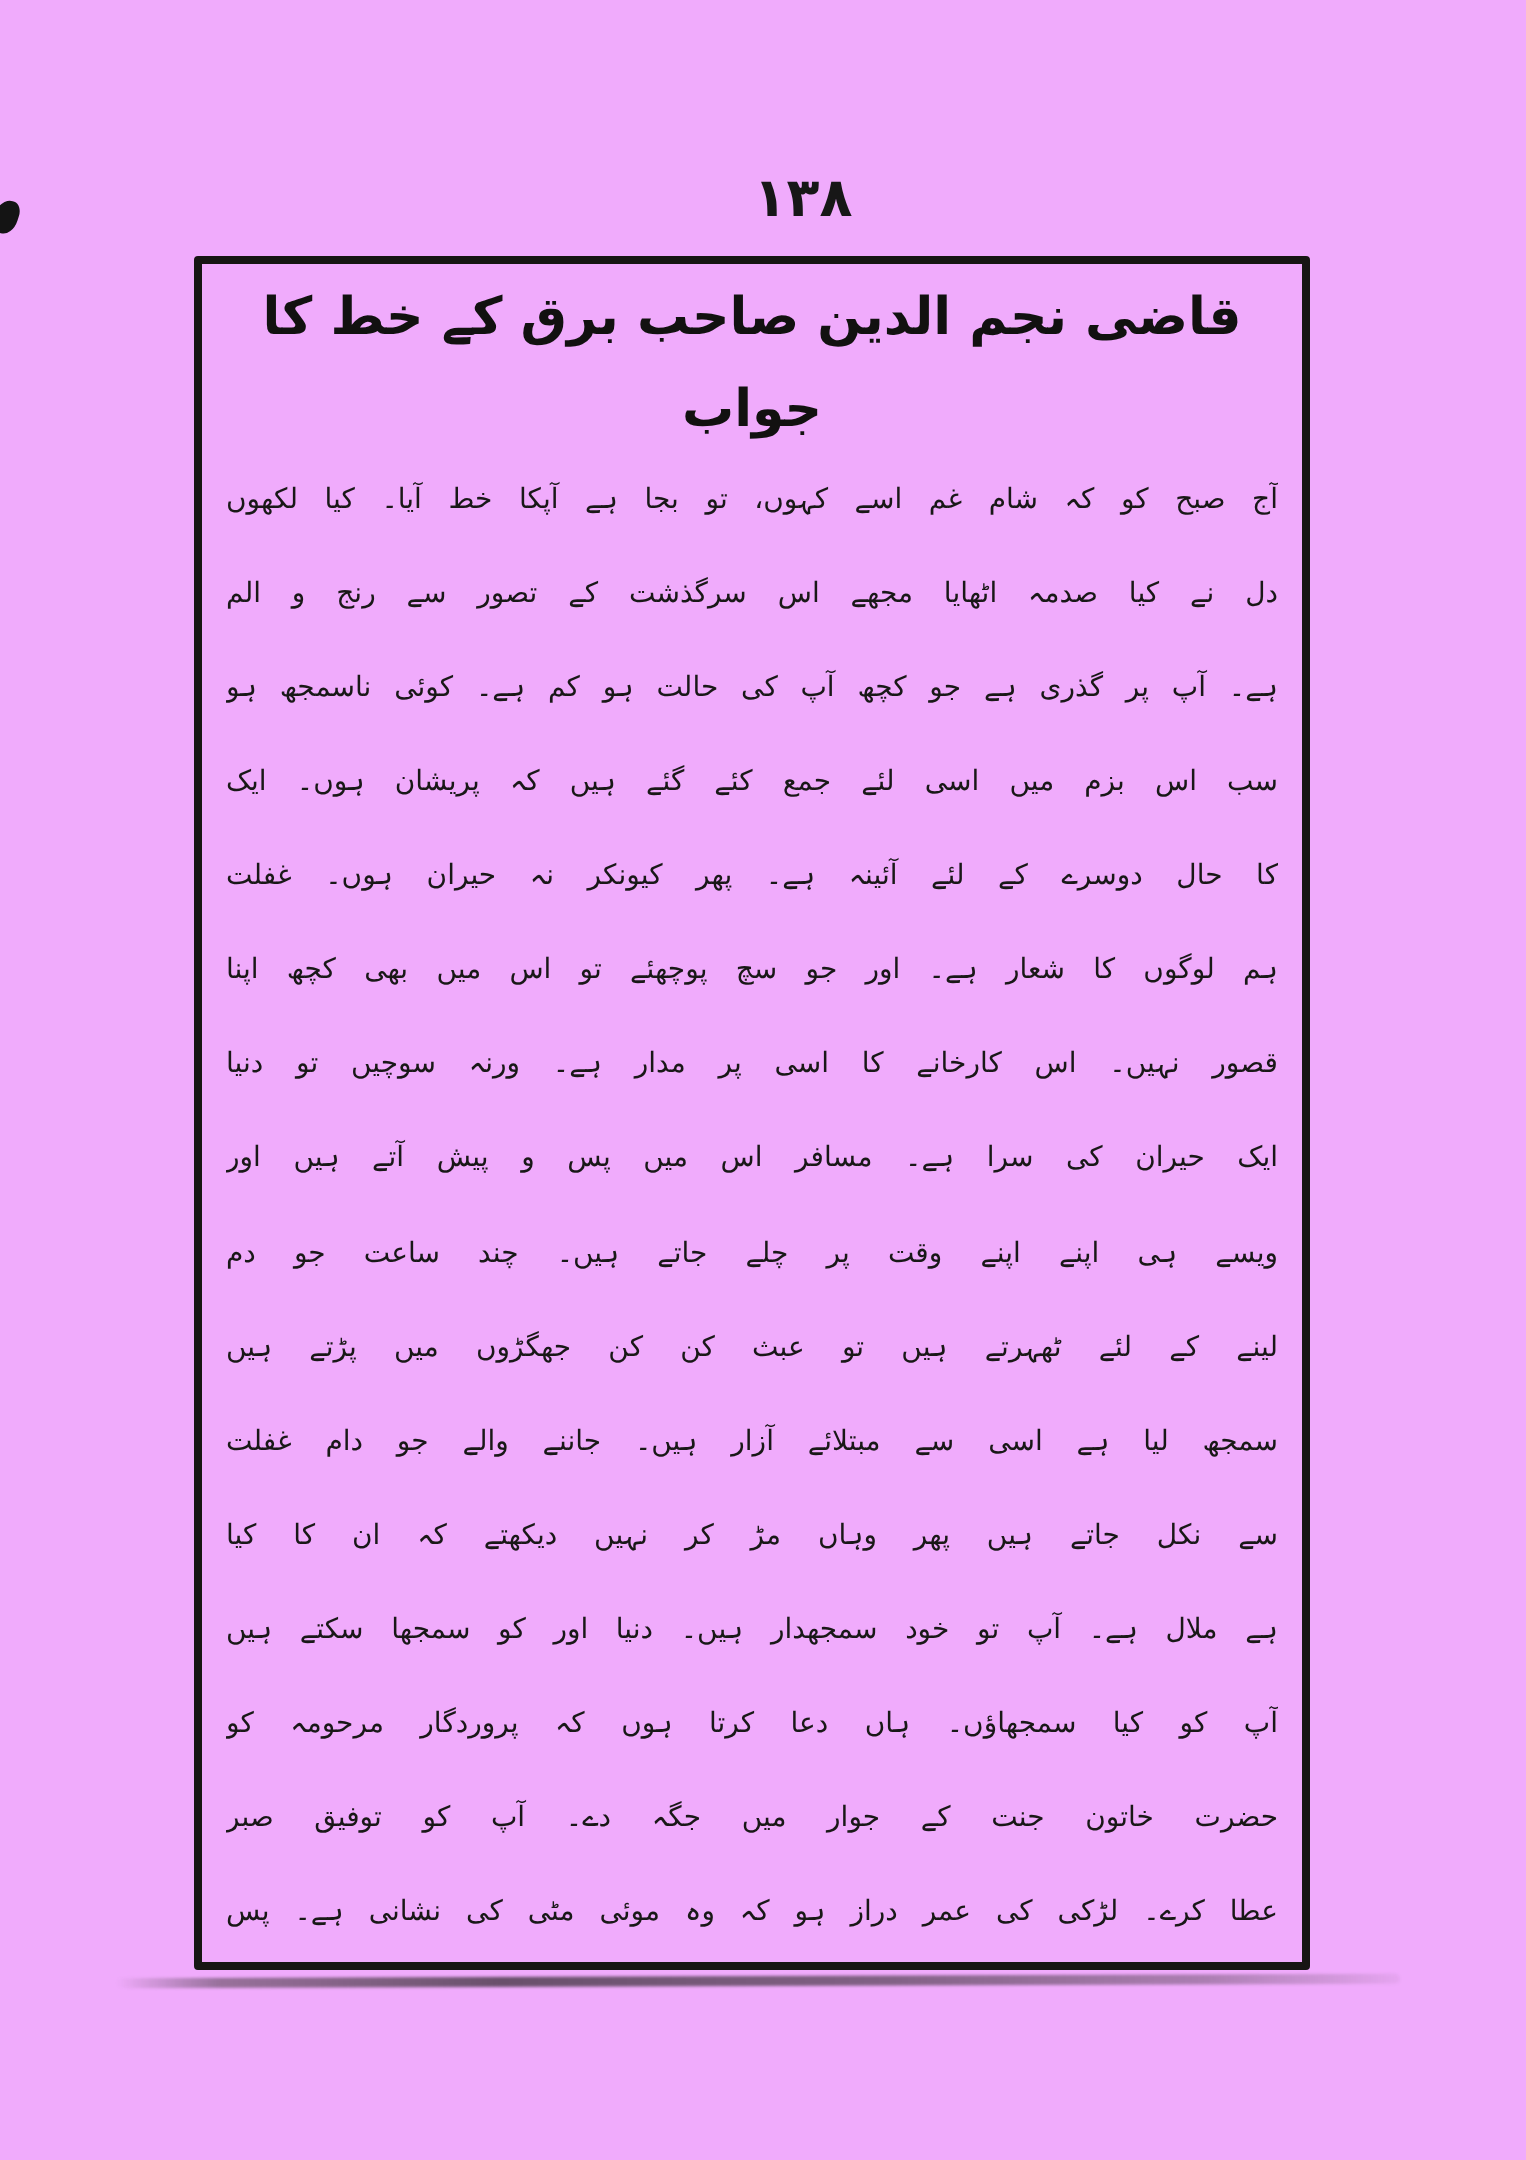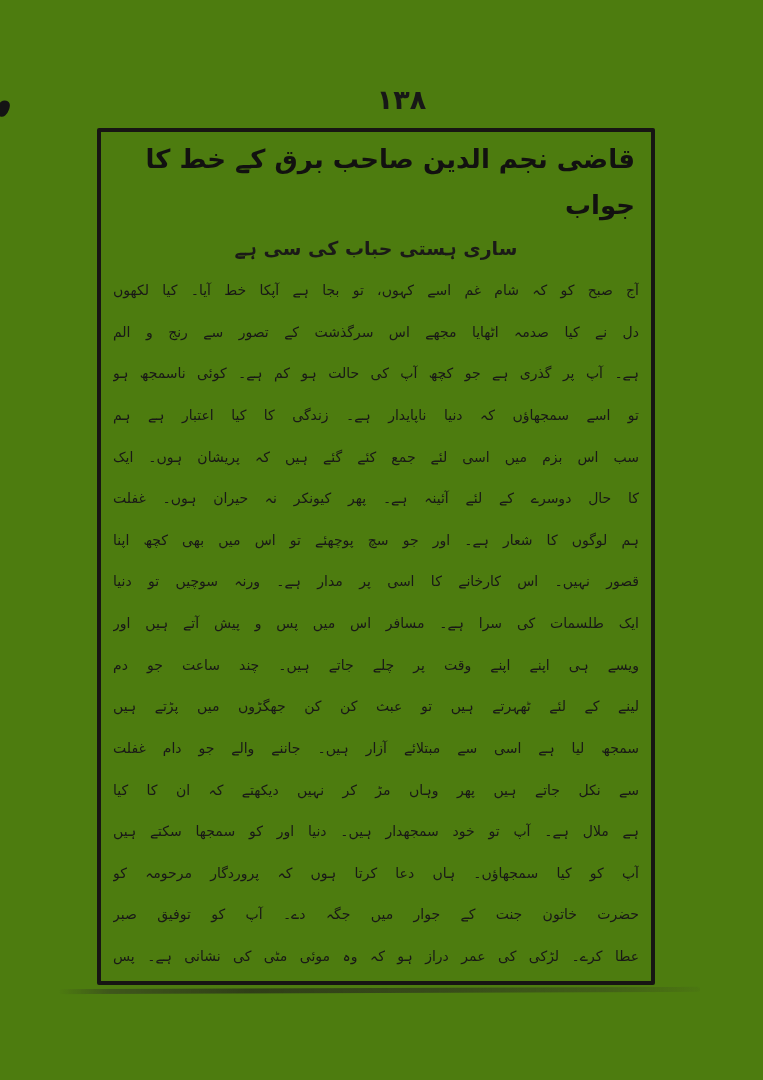--- a/index.html
+++ b/index.html
@@ -4,21 +4,21 @@
 <style>
   html, body { margin: 0; padding: 0; }
   body {
     width: 763px; height: 1080px;
     background: #fcfcfa;
     font-family: "DejaVu Sans", sans-serif;
     position: relative;
     overflow: hidden;
     color: #161616;
   }
-  .page { position: absolute; inset: 0; background: #4d7c0f; }
+  .page { position: absolute; inset: 0; background: #f0abfc; }
 
   .folio {
     position: absolute;
     top: 84px; left: 0; width: 100%;
     text-align: center;
     font-size: 27px;
     font-weight: bold;
     letter-spacing: 3px;
     transform: translateX(20px);
     color: #171717;
@@ -32,21 +32,21 @@
     border-radius: 2px;
     box-sizing: border-box;
     padding: 3px 10px 6px;
     display: flex;
     flex-direction: column;
     background: transparent;
   }
 
   .title {
     margin: 2px 6px 0;
-    text-align: right;
+    text-align: center;
     font-size: 26px;
     font-weight: bold;
     line-height: 1.75;
     color: #121110;
   }
 
   .verse {
     display: flex;
     justify-content: center;
     gap: 46px;
@@ -108,33 +108,31 @@
 
   <div class="speck"></div>
 
   <div class="folio" dir="rtl" lang="ur">۱۳۸</div>
 
   <div class="frame" dir="rtl" lang="ur">
 
     <h1 class="title">قاضی نجم الدین صاحب برق کے خط کا جواب</h1>
 
     <div class="verse">
-      <span>ساری ہستی حباب کی سی ہے</span>
     </div>
 
     <div class="letter-body">
       <div class="line">آج صبح کو کہ شام غم اسے کہوں، تو بجا ہے آپکا خط آیا۔ کیا لکھوں</div>
       <div class="line">دل نے کیا صدمہ اٹھایا مجھے اس سرگذشت کے تصور سے رنج و الم</div>
       <div class="line">ہے۔ آپ پر گذری ہے جو کچھ آپ کی حالت ہو کم ہے۔ کوئی ناسمجھ ہو</div>
-      <div class="line">تو اسے سمجھاؤں کہ دنیا ناپایدار ہے۔ زندگی کا کیا اعتبار ہے ہم</div>
       <div class="line">سب اس بزم میں اسی لئے جمع کئے گئے ہیں کہ پریشان ہوں۔ ایک</div>
       <div class="line">کا حال دوسرے کے لئے آئینہ ہے۔ پھر کیونکر نہ حیران ہوں۔ غفلت</div>
       <div class="line">ہم لوگوں کا شعار ہے۔ اور جو سچ پوچھئے تو اس میں بھی کچھ اپنا</div>
       <div class="line">قصور نہیں۔ اس کارخانے کا اسی پر مدار ہے۔ ورنہ سوچیں تو دنیا</div>
-      <div class="line">ایک طلسمات کی سرا ہے۔ مسافر اس میں پس و پیش آتے ہیں اور</div>
+      <div class="line">ایک حیران کی سرا ہے۔ مسافر اس میں پس و پیش آتے ہیں اور</div>
       <div class="line">ویسے ہی اپنے اپنے وقت پر چلے جاتے ہیں۔ چند ساعت جو دم</div>
       <div class="line">لینے کے لئے ٹھہرتے ہیں تو عبث کن کن جھگڑوں میں پڑتے ہیں</div>
       <div class="line">سمجھ لیا ہے اسی سے مبتلائے آزار ہیں۔ جاننے والے جو دام غفلت</div>
       <div class="line">سے نکل جاتے ہیں پھر وہاں مڑ کر نہیں دیکھتے کہ ان کا کیا</div>
       <div class="line">ہے ملال ہے۔ آپ تو خود سمجھدار ہیں۔ دنیا اور کو سمجھا سکتے ہیں</div>
       <div class="line">آپ کو کیا سمجھاؤں۔ ہاں دعا کرتا ہوں کہ پروردگار مرحومہ کو</div>
       <div class="line">حضرت خاتون جنت کے جوار میں جگہ دے۔ آپ کو توفیق صبر</div>
       <div class="line">عطا کرے۔ لڑکی کی عمر دراز ہو کہ وہ موئی مٹی کی نشانی ہے۔ پس</div>
     </div>
 

